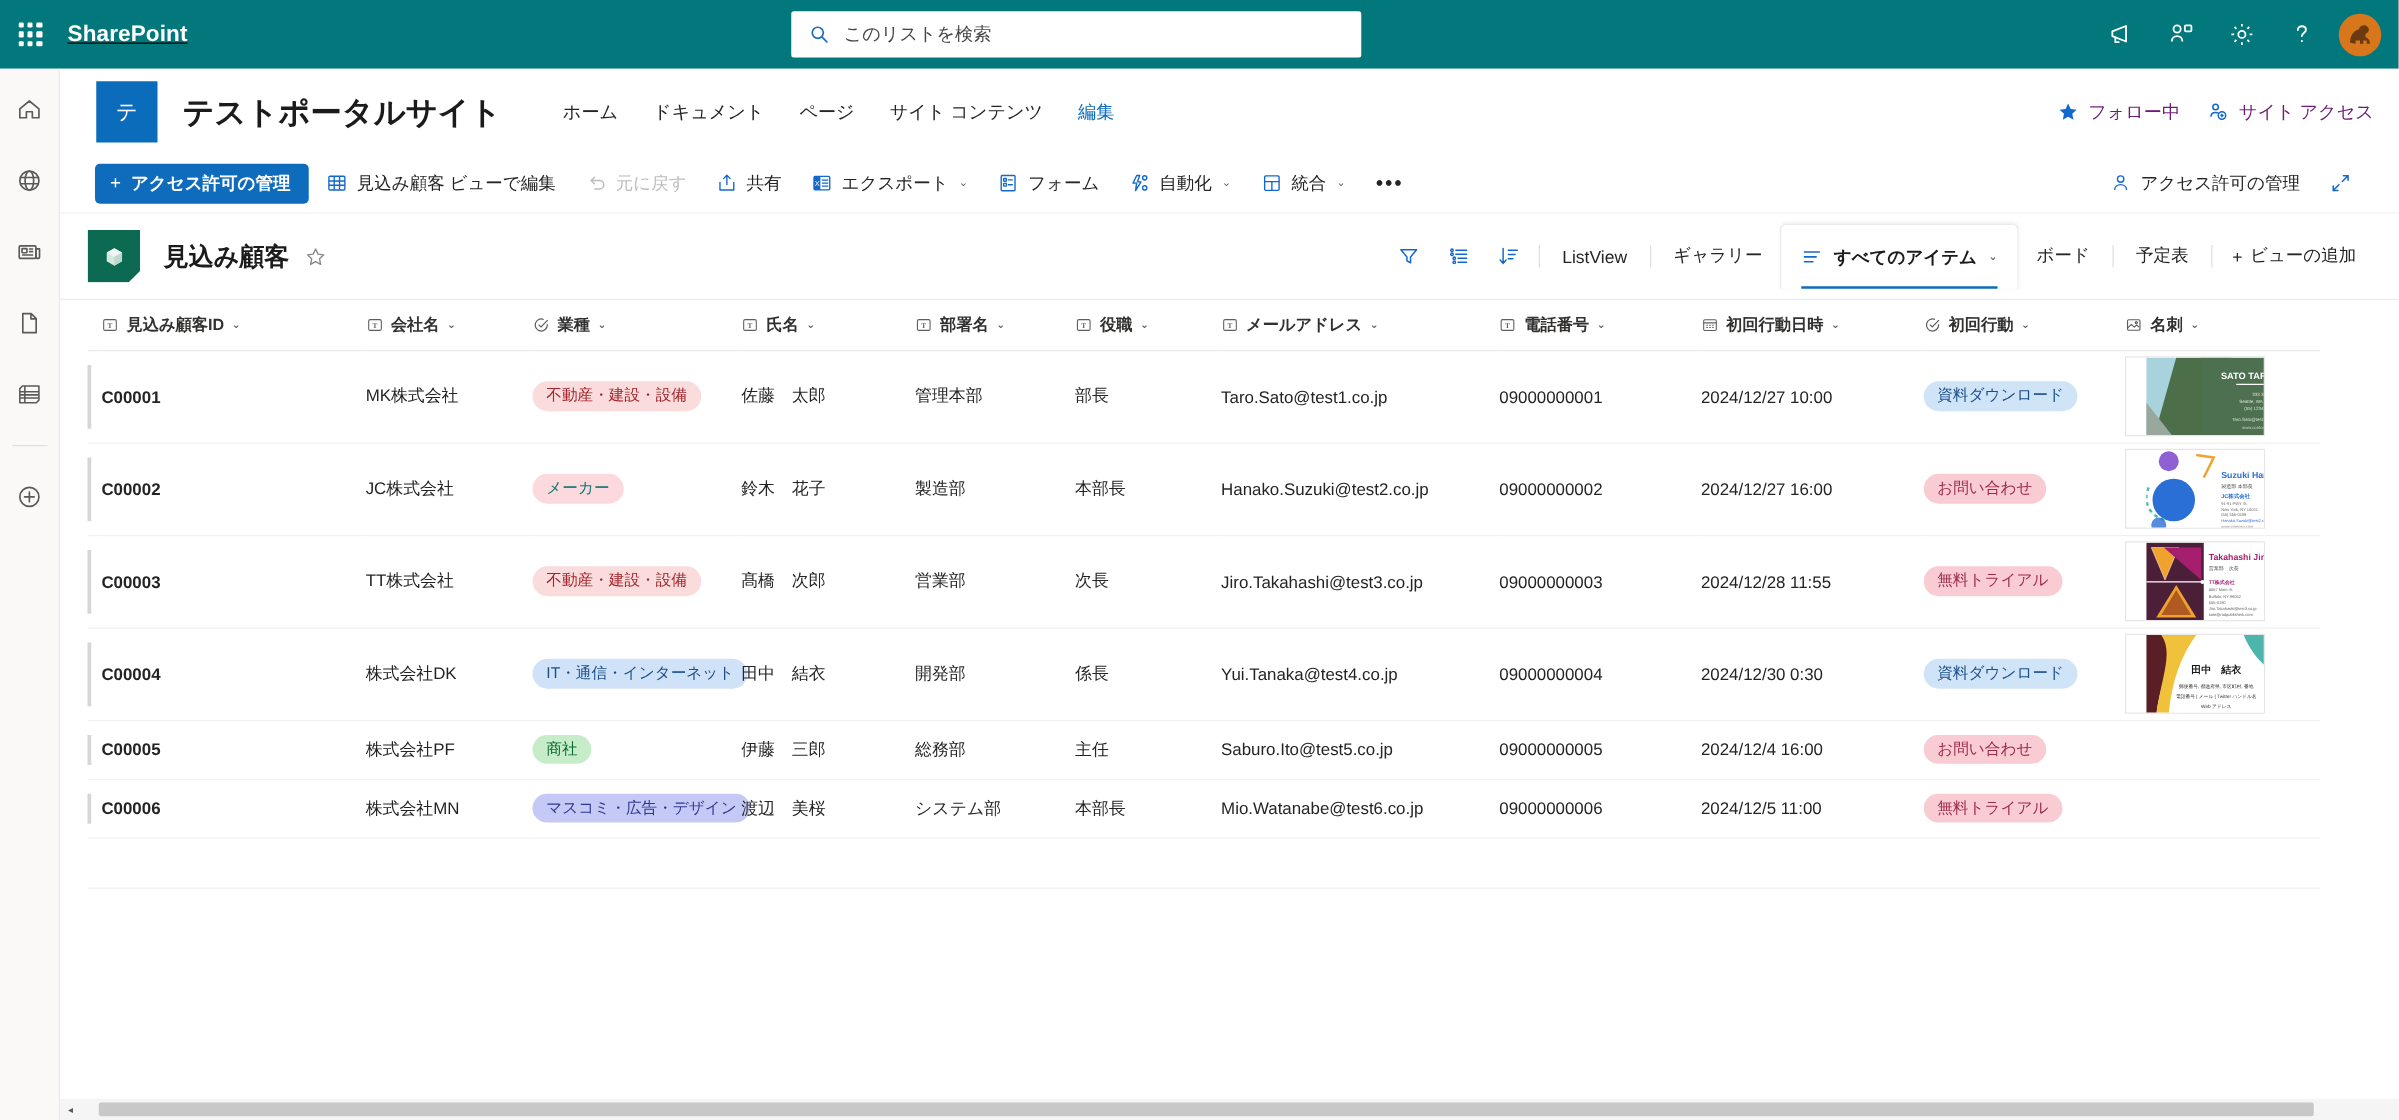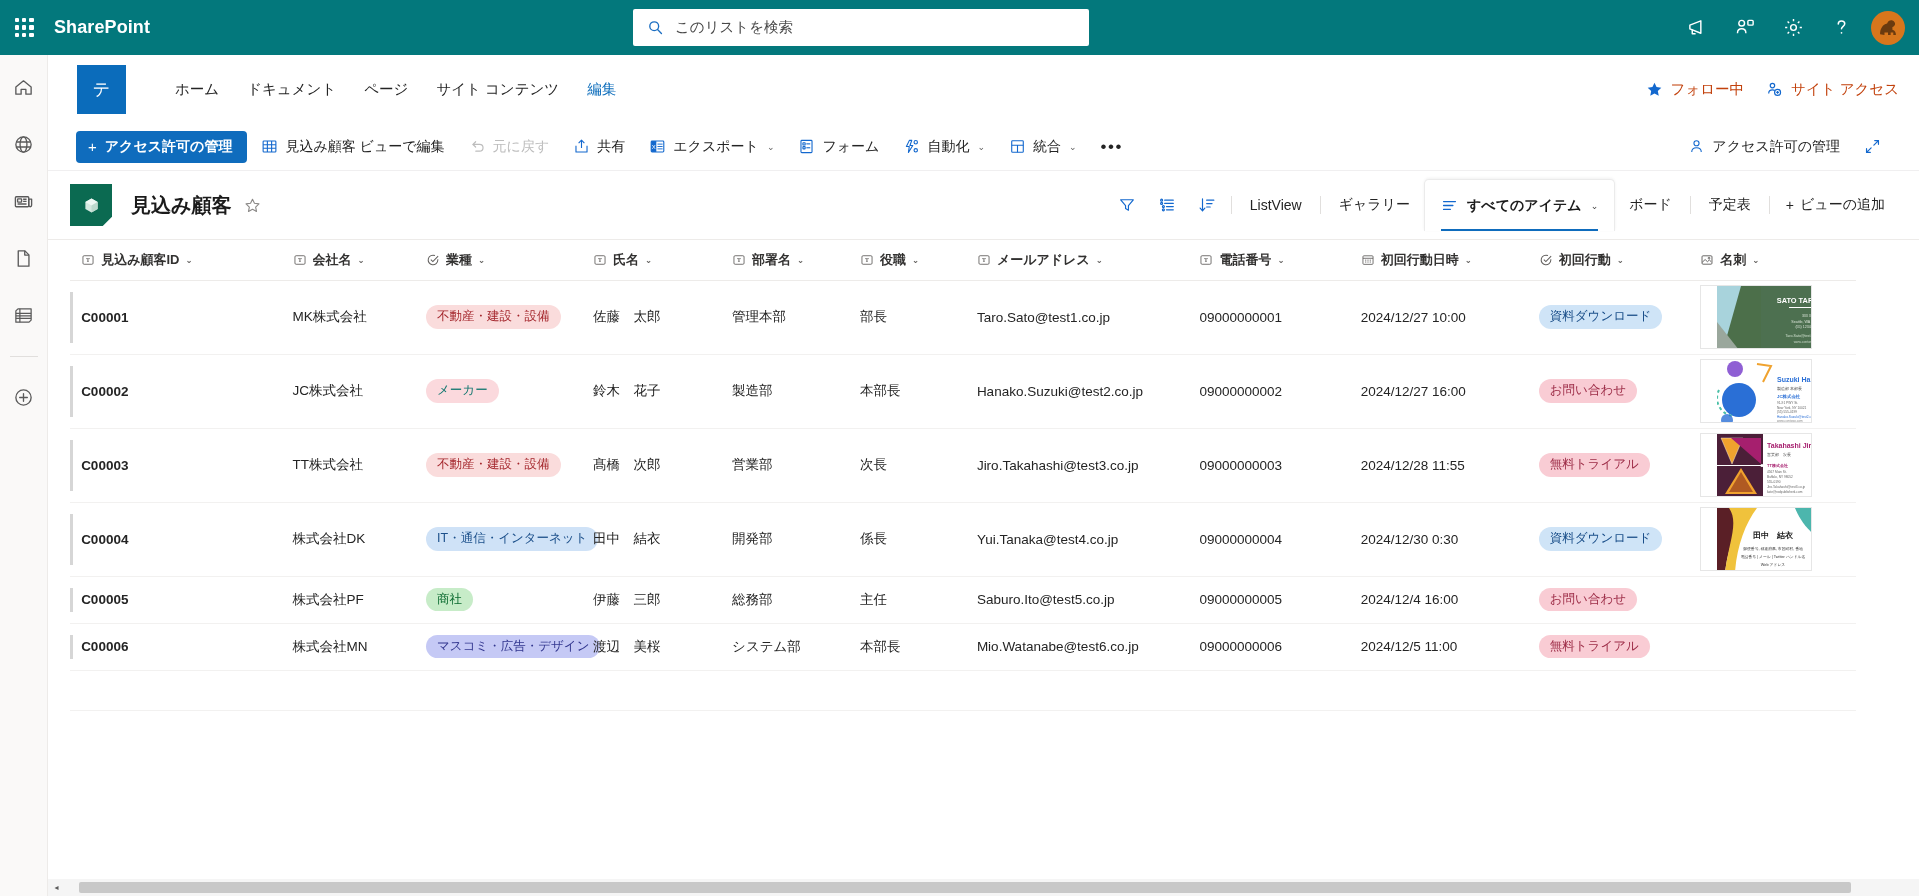--- a/index.html
+++ b/index.html
@@ -7,21 +7,21 @@
     width: 1919px; height: 896px;
     font-family: "Liberation Sans", "DejaVu Sans", sans-serif;
     background: #ffffff; overflow: hidden;
     -webkit-font-smoothing: antialiased;
   }
   body { position: relative; }
 
   
   .suitebar {
     position: absolute; top: 0; left: 0; width: 1919px; height: 55px;
-    background: #03787c; display: flex; align-items: center;
+    background: #03787c; display: flex; align-items: center; text-decoration: underline;
   }
   .waffle {
     width: 48px; height: 55px; display: flex; align-items: center; justify-content: center;
     cursor: pointer;
   }
   .waffle-grid { width: 19px; height: 19px; display: grid; grid-template-columns: repeat(3,1fr); grid-template-rows: repeat(3,1fr); gap: 3px; }
   .waffle-grid i { background: #ffffff; border-radius: 1px; display: block; }
   .suite-brand {
     color: #fff; font-size: 18px; font-weight: 700; letter-spacing: .1px;
     margin-left: 6px; cursor: pointer;
@@ -78,21 +78,21 @@
   .site-nav { display: flex; align-items: center; margin-left: 35px; gap: 0px; }
   .site-nav a {
     font-size: 14.5px; color: #242424; text-decoration: none; padding: 6px 14px;
     white-space: nowrap; cursor: pointer;
   }
   .site-nav a.edit { color: #0b6cbb; }
   .sitehead-right {
     position: absolute; right: 20px; display: flex; align-items: center; gap: 22px;
   }
   .head-act { display: flex; align-items: center; gap: 8px; cursor: pointer; }
-  .head-act span { font-size: 14.5px; color: #c2410c; white-space: nowrap; }
+  .head-act span { font-size: 14.5px; color: #701a75; white-space: nowrap; }
   .head-act svg { width: 17px; height: 17px; }
 
   
   .cmdbar {
     position: absolute; top: 123px; left: 48px; width: 1871px; height: 48px;
     background: #fff; display: flex; align-items: center; border-bottom: 1px solid #f0eff0;
   }
   .newbtn {
     margin-left: 28px; height: 32px; background: #0f6cbd; color: #fff;
     border-radius: 4px; display: flex; align-items: center; gap: 8px;
@@ -306,20 +306,21 @@
   <div class="rail-ic">
     <svg viewBox="0 0 22 22" fill="none" stroke="#5a5a5a" stroke-width="1.4" stroke-linecap="round">
       <circle cx="11" cy="11" r="8"></circle>
         <path d="M11 7v8M7 11h8"></path>
     </svg>
   </div>
 </div>
 
 <div class="sitehead">
   <div class="site-logo">テ</div>
+  <div class="site-title">テストポータルサイト</div>
   <nav class="site-nav">
     <a>ホーム</a>
     <a>ドキュメント</a>
     <a>ページ</a>
     <a>サイト コンテンツ</a>
     <a class="edit">編集</a>
   </nav>
   <div class="sitehead-right">
     <div class="head-act">
       <svg viewBox="0 0 20 20" fill="#1368ce">

